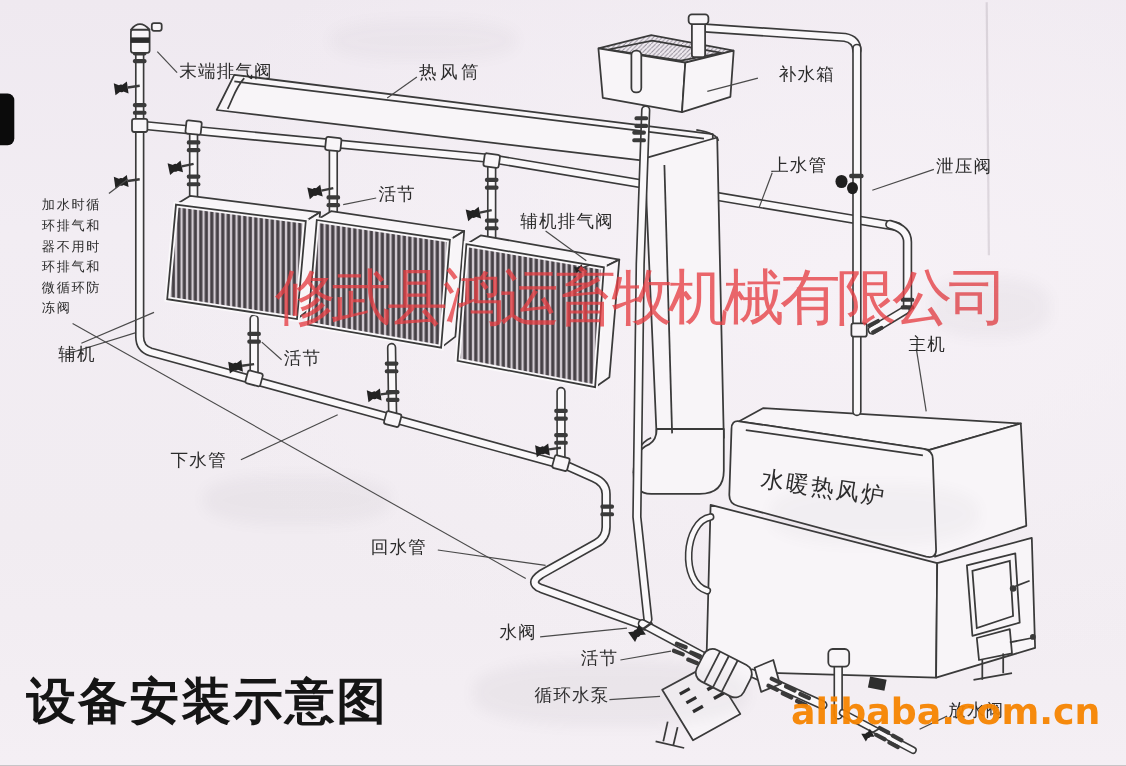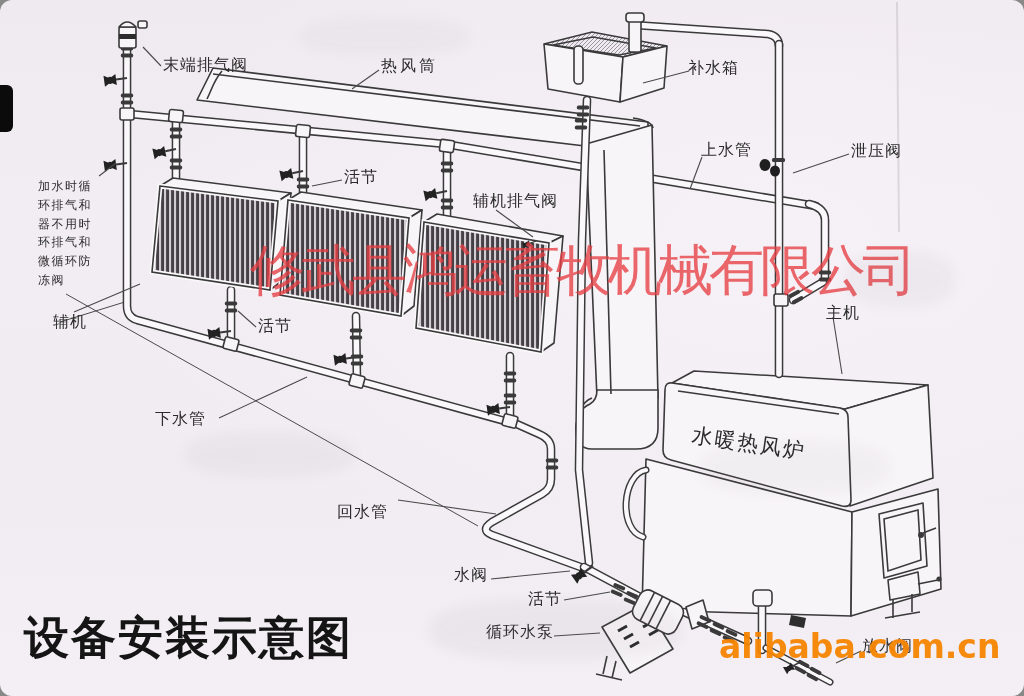--- a/index.html
+++ b/index.html
@@ -1,20 +1,20 @@
 <!DOCTYPE html>
 <html><head>
 <meta charset="utf-8">
 <style>
   html,body{margin:0;padding:0;background:#888;}
   .stage{position:relative;width:1024px;height:696px;overflow:hidden;
          background:#f1ecf2;
          background-image:radial-gradient(ellipse at 75% 35%, #f6f1f6 0%, rgba(246,241,246,0) 60%),
                           linear-gradient(180deg,#efe9f0 0%, #f2edf3 30%, #f1ecf1 70%, #f4eff4 100%);
-         font-family:"DejaVu Sans", sans-serif;border-radius:12px;}
+         font-family:"DejaVu Sans", sans-serif;}
   .lbl{position:absolute;color:#2b2b2b;font-size:16px;letter-spacing:1px;white-space:nowrap;line-height:1.1;}
   .note{position:absolute;left:38px;top:177px;color:#2b2b2b;font-size:12px;letter-spacing:1.5px;line-height:18.8px;white-space:nowrap;}
   .furnace-name{position:absolute;left:694px;top:421px;font-size:21px;letter-spacing:2px;color:#2b2b2b;
                 transform:rotate(8.5deg);transform-origin:left top;white-space:nowrap;}
   .title{position:absolute;left:24px;top:608px;font-size:45px;letter-spacing:2px;color:#151515;white-space:nowrap;font-weight:bold;}
   .wm-red{position:absolute;left:250px;top:234px;font-size:55px;letter-spacing:-4px;color:rgba(230,62,66,0.78);white-space:nowrap;text-align:right;}
   .wm-orange{position:absolute;left:719px;top:627px;font-size:33px;font-weight:bold;color:rgba(246,132,0,0.95);white-space:nowrap;letter-spacing:0px;}
   .tab{position:absolute;left:0;top:85px;width:13px;height:47px;background:#0b0b0b;border-radius:0 6px 6px 0;}
   .smudge{position:absolute;filter:blur(6px);background:#6b6470;border-radius:40%;}
   svg{position:absolute;left:0;top:0;}
@@ -293,41 +293,41 @@
     <line x1="398" y1="500" x2="496" y2="514"></line>
     <line x1="491" y1="579" x2="570" y2="571"></line>
     <line x1="564" y1="600" x2="610" y2="592"></line>
     <line x1="554" y1="636" x2="600" y2="633"></line>
     <line x1="861" y1="651" x2="836" y2="663"></line>
   </g>
 </svg>
 
 <div class="lbl" style="left:163px;top:56px">末端排气阀</div>
 <div class="lbl" style="left:381px;top:57px;letter-spacing:3px">热风筒</div>
-<div class="lbl" style="left:688px;top:59px">补水箱</div>
+<div class="lbl" style="left:708px;top:59px">补水箱</div>
 <div class="lbl" style="left:701px;top:141px">上水管</div>
 <div class="lbl" style="left:851px;top:142px">泄压阀</div>
 
 <div class="note">
   <div>加水时循</div>
   <div>环排气和</div>
   <div>器不用时</div>
   <div>环排气和</div>
   <div>微循环防</div>
   <div>冻阀</div>
 </div>
 
 <div class="lbl" style="left:344px;top:168px">活节</div>
 <div class="lbl" style="left:473px;top:192px">辅机排气阀</div>
 <div class="lbl" style="left:826px;top:304px">主机</div>
 <div class="lbl" style="left:53px;top:313px">辅机</div>
 <div class="lbl" style="left:258px;top:317px">活节</div>
 <div class="lbl" style="left:155px;top:410px">下水管</div>
 <div class="furnace-name">水暖热风炉</div>
-<div class="lbl" style="left:337px;top:503px">回水管</div>
+<div class="lbl" style="left:337px;top:489px">回水管</div>
 <div class="lbl" style="left:454px;top:566px">水阀</div>
 <div class="lbl" style="left:528px;top:590px">活节</div>
 <div class="lbl" style="left:486px;top:623px">循环水泵</div>
 <div class="lbl" style="left:862px;top:637px">放水阀</div>
 
 <div class="title">设备安装示意图</div>
 
 <div class="wm-red">修武县鸿运畜牧机械有限公司</div>
 <div class="wm-orange">alibaba.com.cn</div>
 

